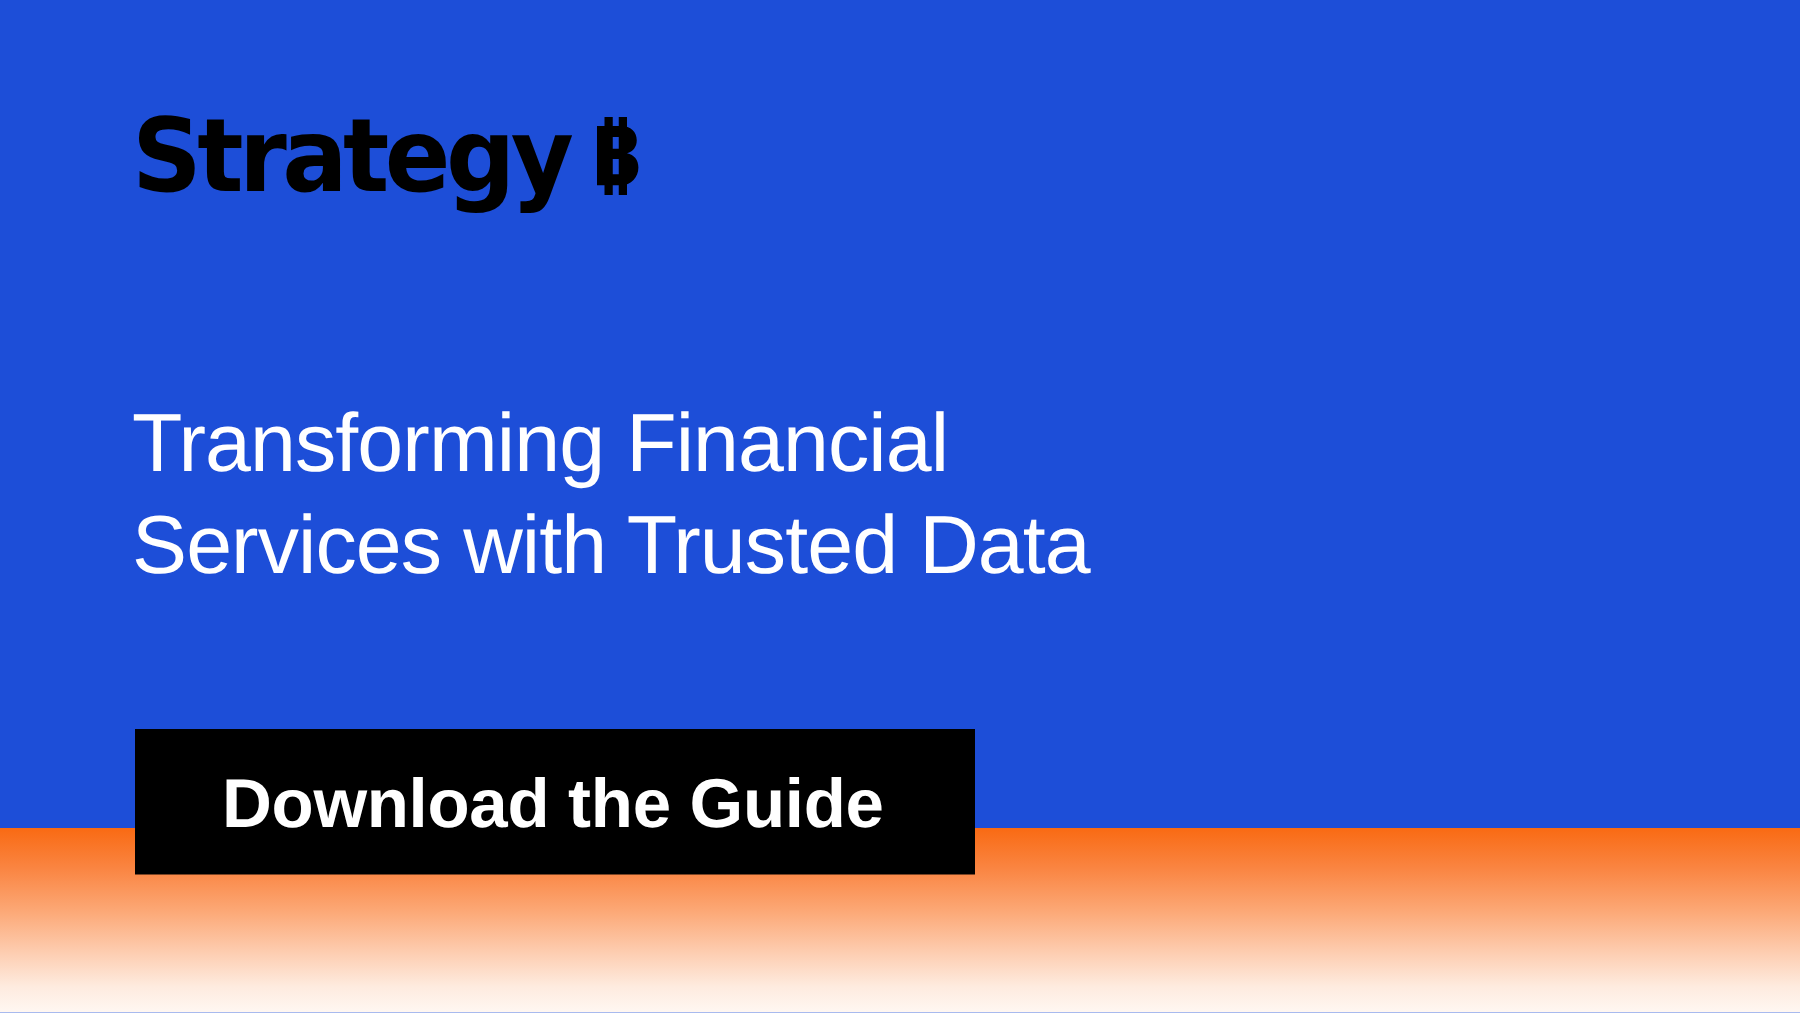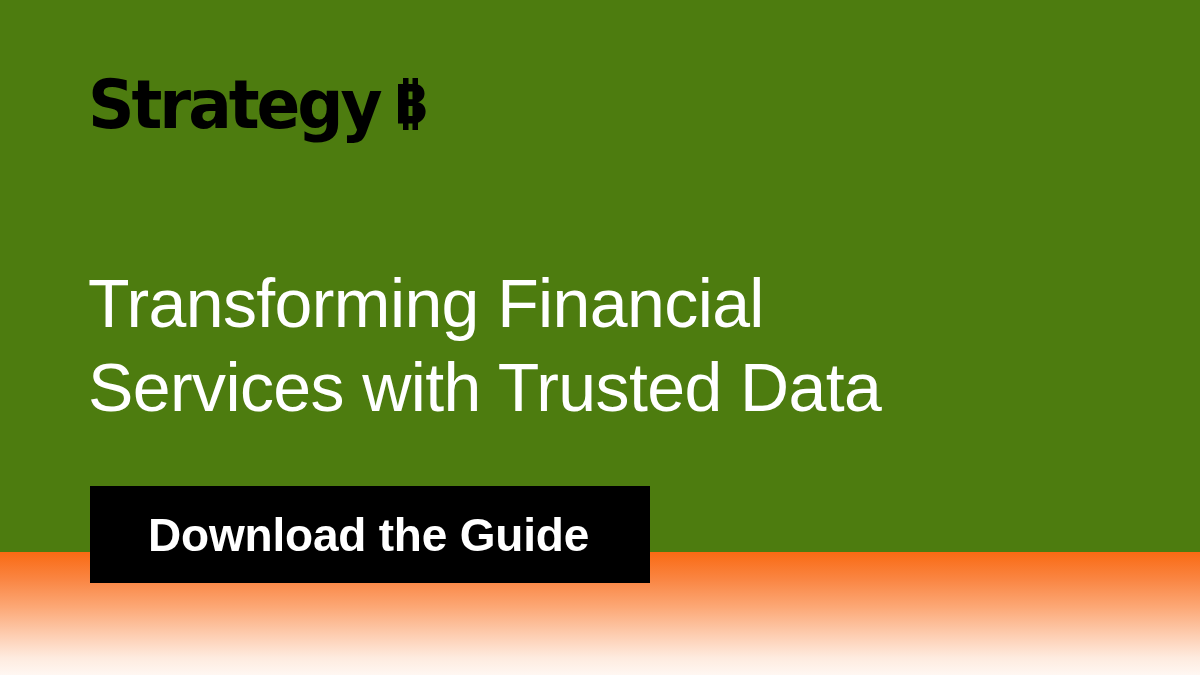--- a/index.html
+++ b/index.html
@@ -9,21 +9,21 @@
   }
   body {
     font-family: "Liberation Sans", sans-serif;
   }
 
   .banner {
     position: relative;
     width: 1200px;
     height: 675px;
     overflow: hidden;
-    background: #4d7c0f;
+    background: #1d4ed8;
   }
 
   
   .fade-overlay {
     position: absolute;
     left: 0;
     right: 0;
     top: 552px;
     height: 123px;
     background: linear-gradient(
@@ -80,21 +80,21 @@
 
   
   .headline {
     position: absolute;
     left: 88px;
     top: 262px;
     width: 1000px;
     color: #ffffff;
     font-family: "Liberation Sans", sans-serif;
     font-weight: 400;
-    font-size: 68px;
+    font-size: 55px;
     line-height: 1.235;
     letter-spacing: -0.6px;
     white-space: pre-line;
   }
 
   
   .cta-button {
     position: absolute;
     left: 90px;
     top: 486px;

